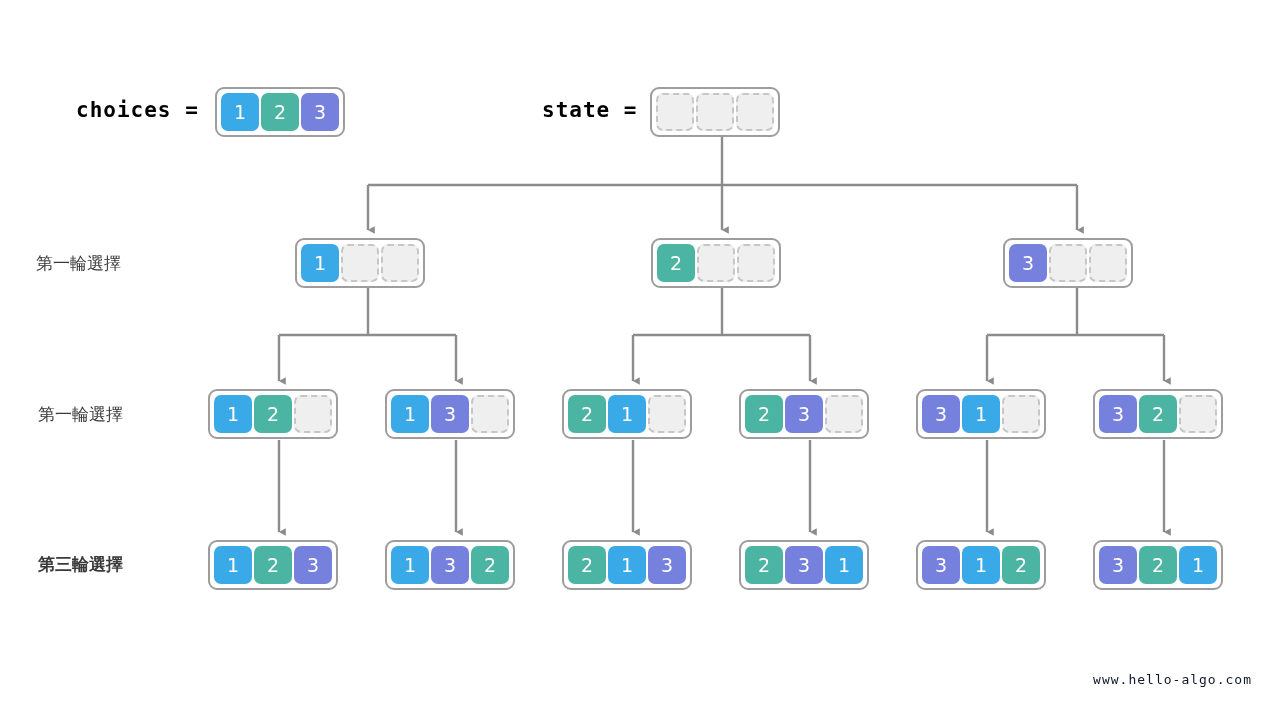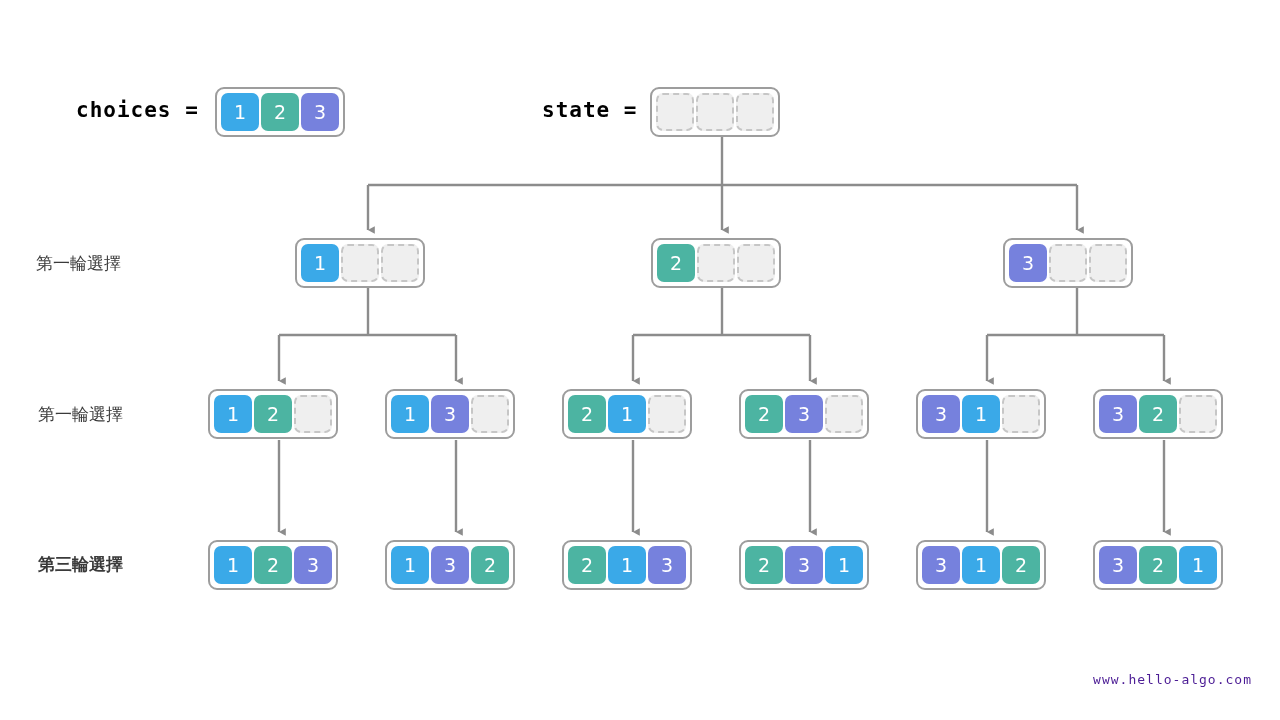--- a/index.html
+++ b/index.html
@@ -61,21 +61,21 @@
   .cell.c3{background:#7681dd;}
 
   
   #arr-choices{left:215px;top:87px;}
   #arr-state{left:650px;top:87px;}
 
   
   #watermark{
     position:absolute;right:28px;top:672px;
     font-family:"DejaVu Sans Mono","Liberation Mono",monospace;
-    font-size:13px;color:#4c1d95;letter-spacing:1px;white-space:nowrap;
+    font-size:13px;color:#0f172a;letter-spacing:1px;white-space:nowrap;
   }
 </style>
 </head>
 <body>
 
 <div id="stage">
 
   <svg id="wires" viewBox="0 0 1280 720">
     <defs>
       <marker id="ah" markerWidth="9" markerHeight="9" refX="4.2" refY="7.4" orient="auto" markerUnits="userSpaceOnUse">

